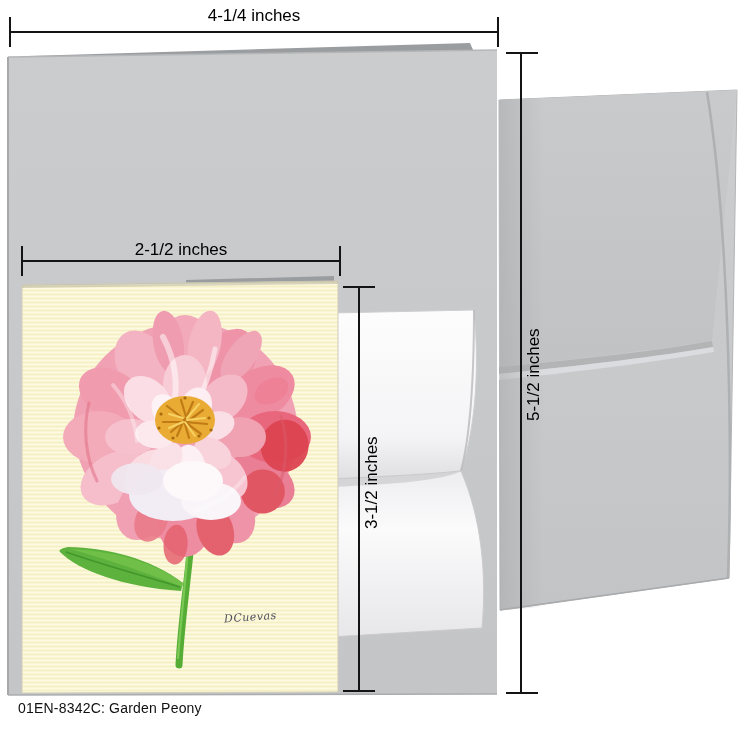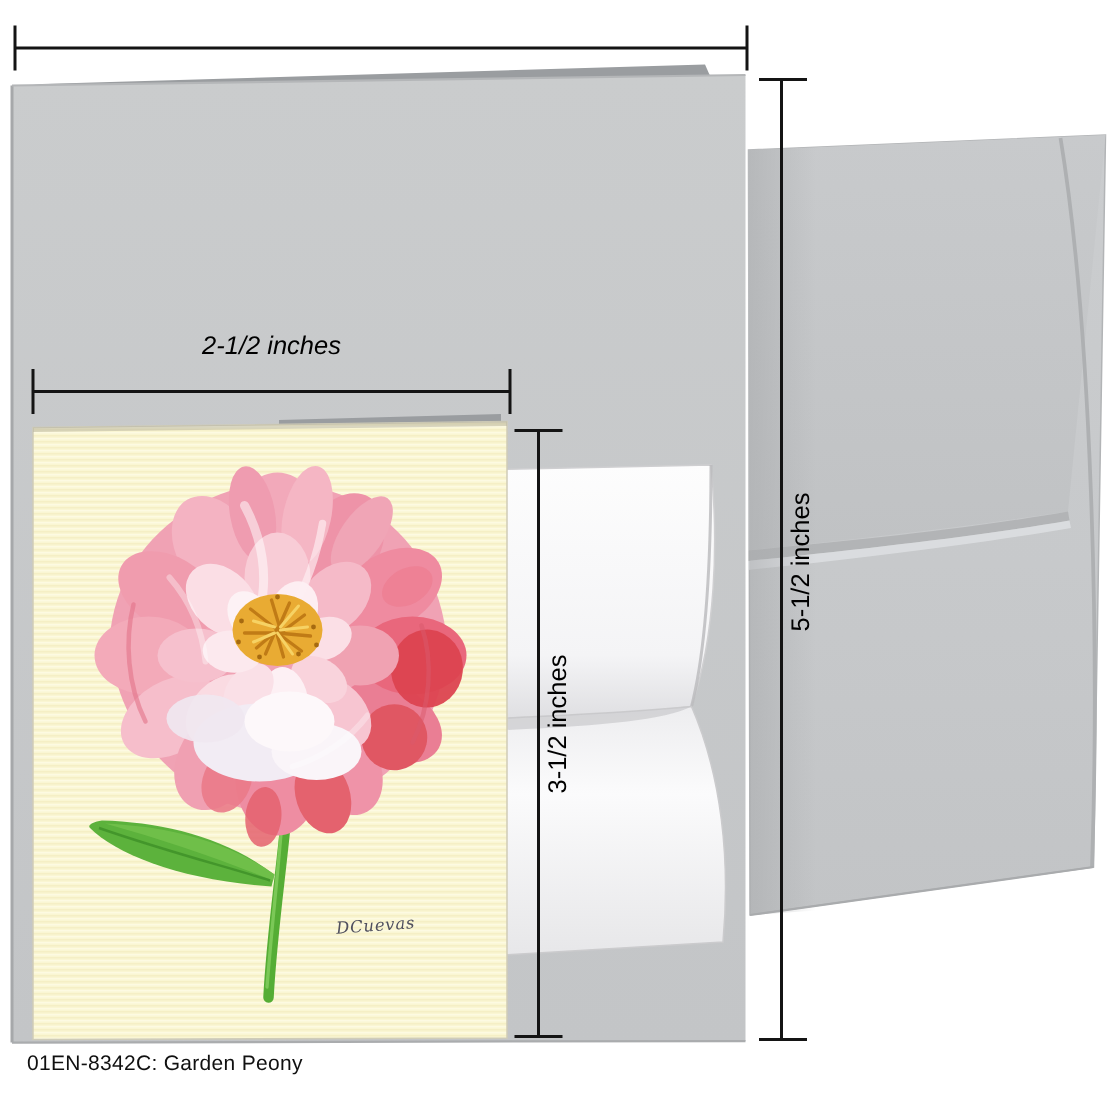--- a/index.html
+++ b/index.html
@@ -203,25 +203,26 @@
               <circle cx="-26" cy="8" r="1.6"></circle>
             </g>
           </g>
         </g>
       </g>
     </g>
   </svg>
 
   <div class="signature">DCuevas</div>
 
+  <div class="dim-label" style="left:10px;top:6px;width:488px;">4-1/4 inches</div>
   <div class="dim-line" style="left:10px;top:31px;width:488px;height:2px;"></div>
   <div class="dim-line" style="left:9px;top:17px;width:2px;height:30px;"></div>
   <div class="dim-line" style="left:497px;top:17px;width:2px;height:30px;"></div>
 
-  <div class="dim-label" style="left:22px;top:221px;width:318px;font-style:italic;">2-1/2 inches</div>
+  <div class="dim-label" style="left:22px;top:240px;width:318px;">2-1/2 inches</div>
   <div class="dim-line" style="left:22px;top:260px;width:318px;height:2px;"></div>
   <div class="dim-line" style="left:21px;top:246px;width:2px;height:30px;"></div>
   <div class="dim-line" style="left:339px;top:246px;width:2px;height:30px;"></div>
 
   <div class="dim-label vertical" style="left:524px;top:290px;height:170px;width:22px;">5-1/2 inches</div>
   <div class="dim-line" style="left:520px;top:54px;width:2px;height:640px;"></div>
   <div class="dim-line" style="left:506px;top:52px;width:32px;height:2px;"></div>
   <div class="dim-line" style="left:506px;top:692px;width:32px;height:2px;"></div>
 
   <div class="dim-label vertical" style="left:362px;top:400px;height:166px;width:22px;">3-1/2 inches</div>

